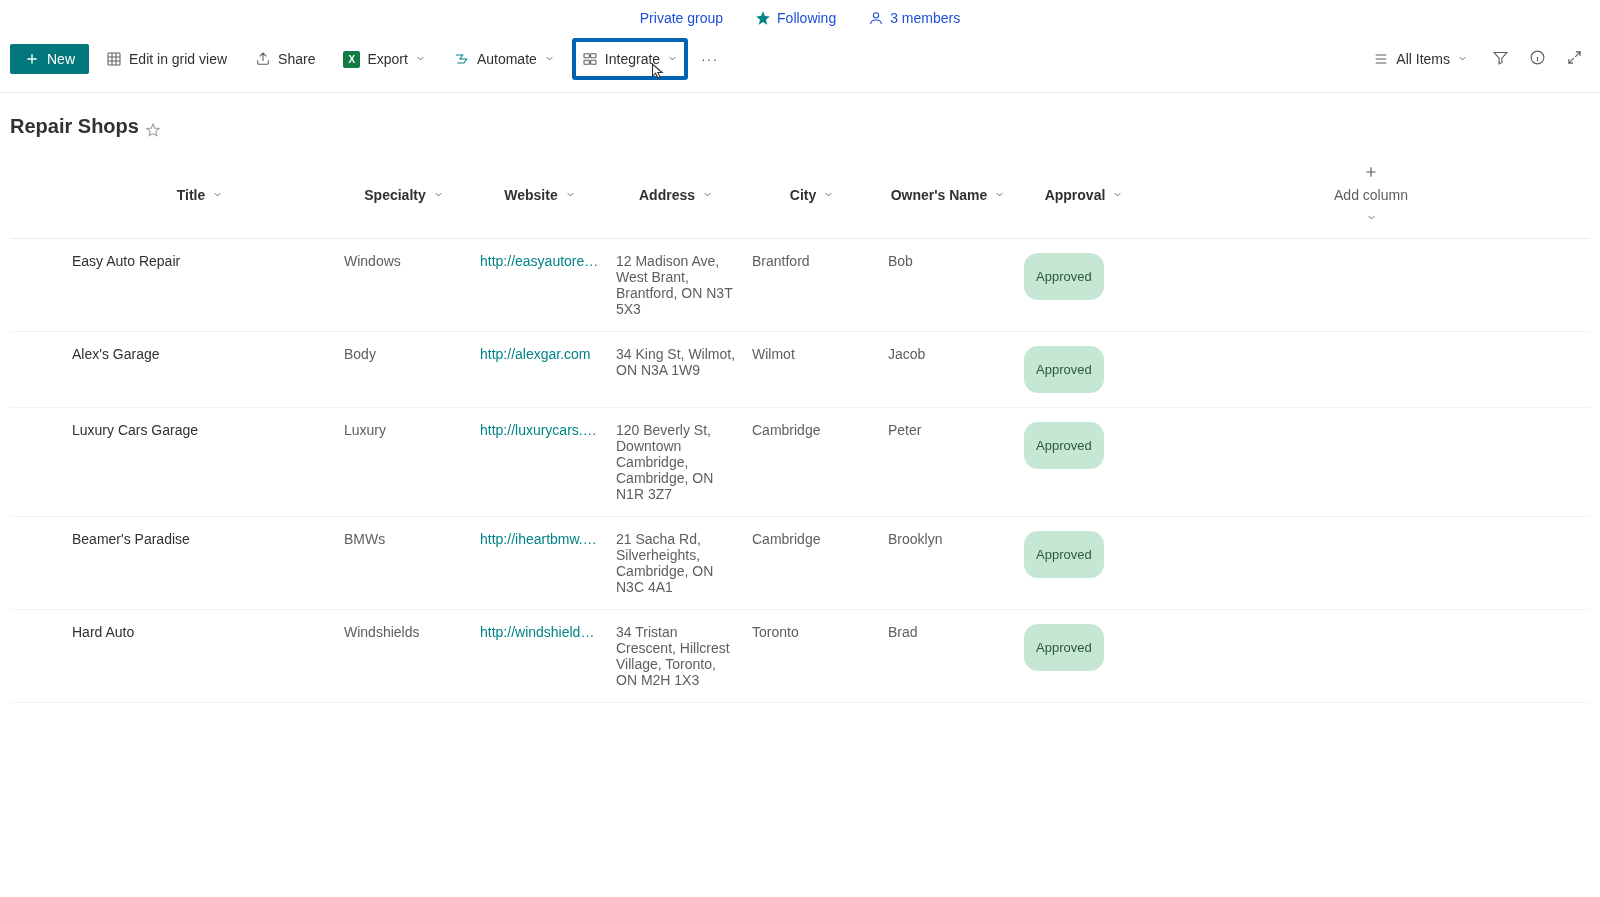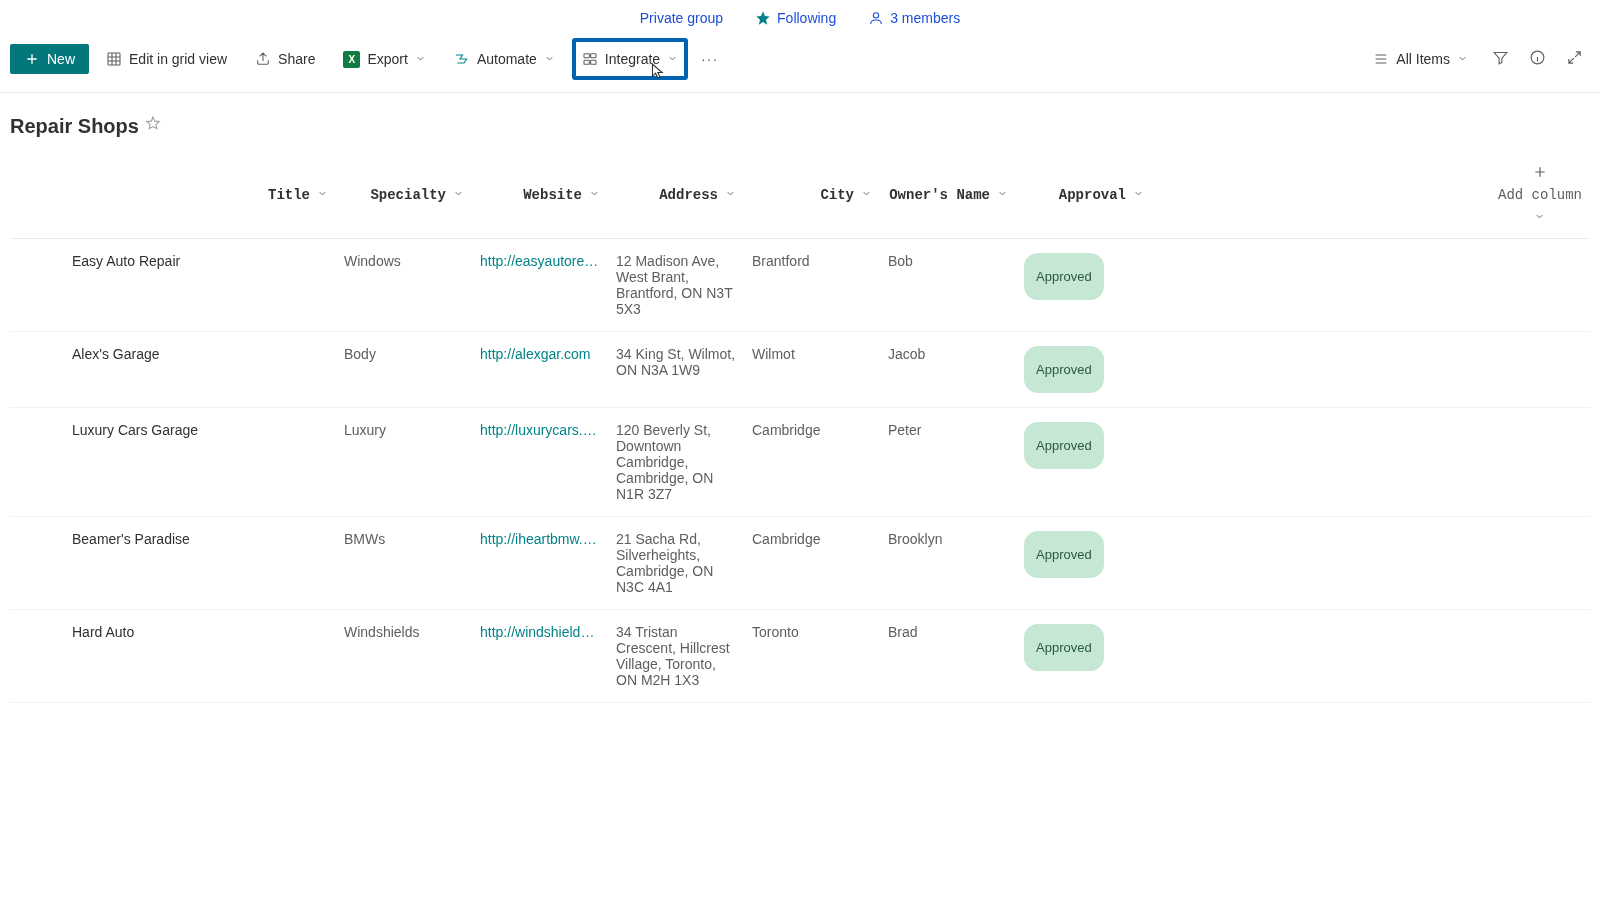--- a/index.html
+++ b/index.html
@@ -65,44 +65,43 @@
   }
   .more-dots { color:#605e5c; letter-spacing:1px; padding:7px; }
   .icon-btn {
     padding: 7px;
     color:#605e5c;
     cursor:pointer;
     border:none; background:transparent; display:inline-flex;
   }
   .icon-btn svg { width:17px; height:17px; }
   .list-title-area {
-    display:flex; align-items:flex-start; gap:6px;
+    display:flex; align-items:flex-end; gap:6px;
     padding: 22px 10px 14px;
   }
   .list-title { font-size: 20px; font-weight:600; color:#323130; }
   .fav-star { color:#a19f9d; }
   .table-wrap { padding: 0 10px; }
   table { width:100%; border-collapse: collapse; table-layout: fixed; }
   col.c-sel { width:54px; }
   col.c-title { width:272px; }
   col.c-spec { width:136px; }
   col.c-web { width:136px; }
   col.c-addr { width:136px; }
   col.c-city { width:136px; }
   col.c-owner { width:136px; }
   col.c-appr { width:136px; }
   col.c-add { width:auto; }
   thead th {
-    text-align:right;
+    text-align:center;
     font-weight:600;
     font-size:14px;
     padding: 12px 8px;
     border-bottom: 1px solid #edebe9;
     color:#323130;
-    font-family:Liberation Mono, monospace;
   }
   thead th .hd { display:inline-flex; align-items:center; gap:7px; cursor:pointer; }
   tbody td {
     padding: 14px 8px;
     border-bottom: 1px solid #f3f2f1;
     vertical-align: top;
     color:#605e5c;
     font-size:14px;
     word-wrap: break-word;
   }

